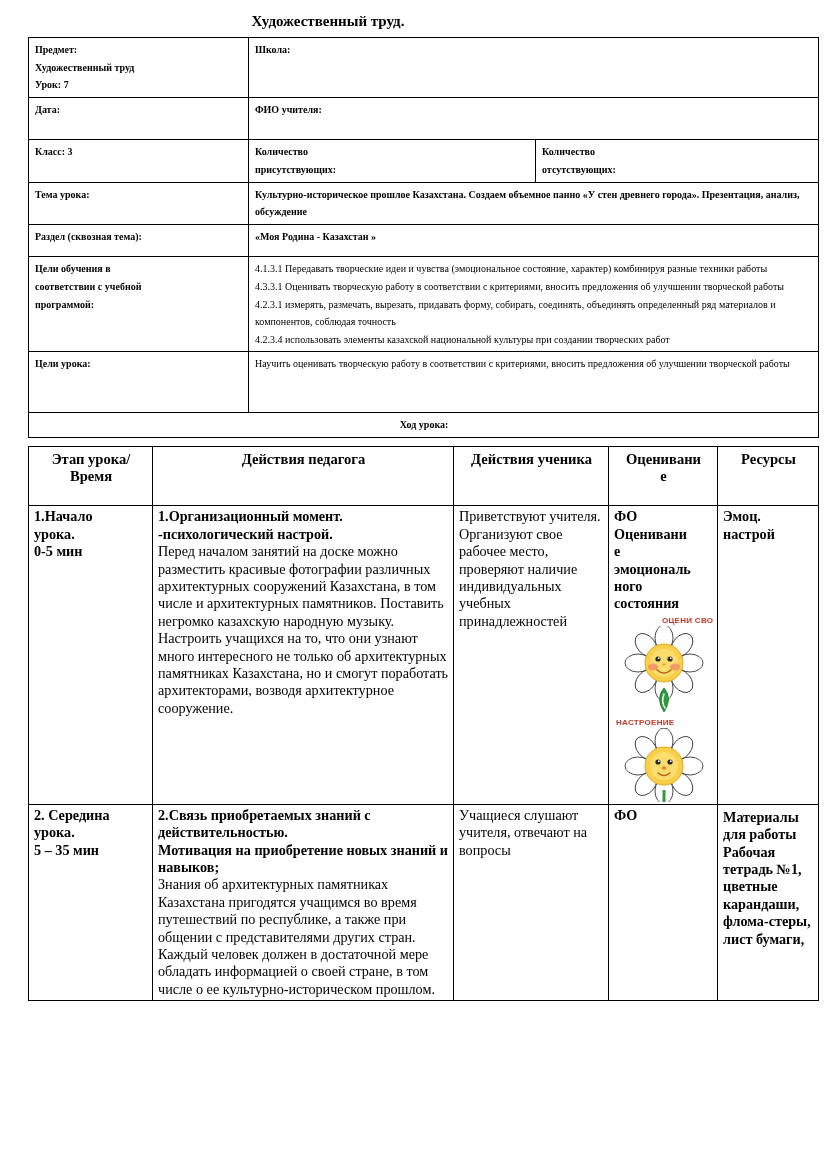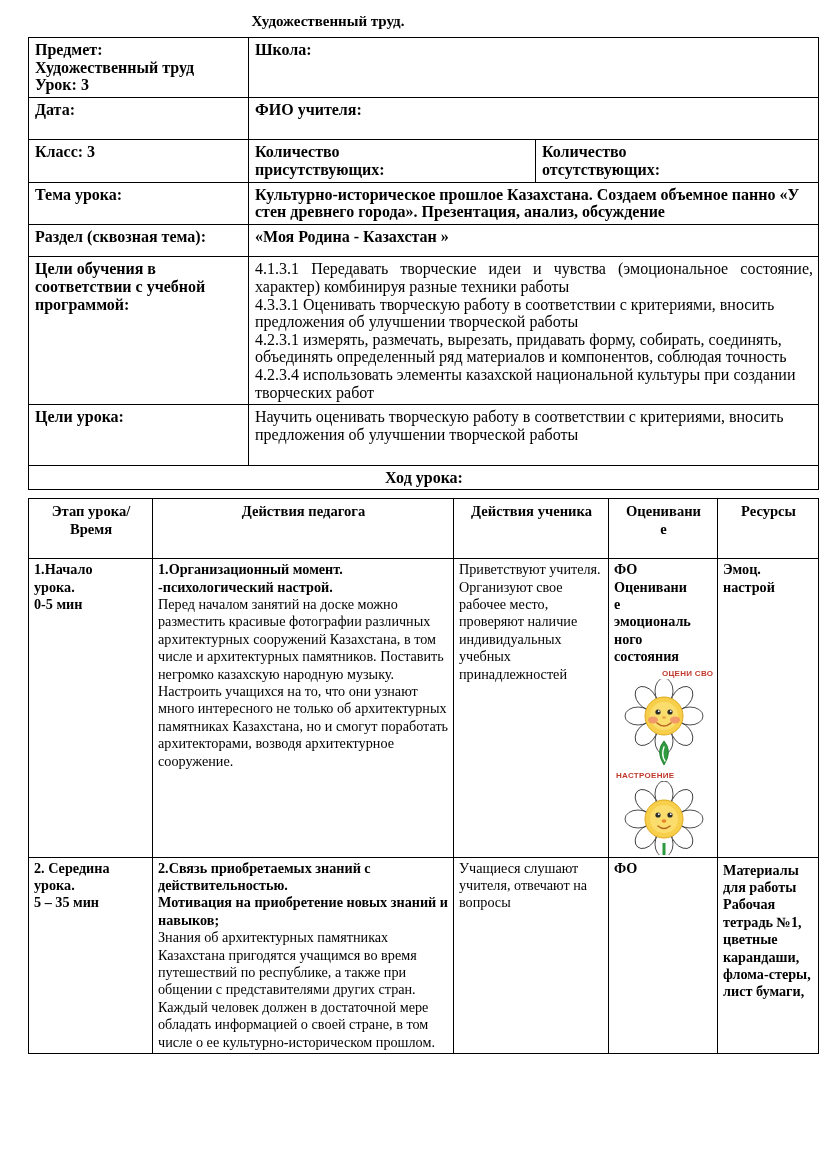--- a/index.html
+++ b/index.html
@@ -34,21 +34,21 @@
     border-collapse: collapse;
     width: 790px;
     margin-left: 28px;
     margin-top: 6px;
     table-layout: fixed;
   }
   table.main td {
     border: 1.3px solid #000;
     vertical-align: top;
     padding: 3px 5px 3px 6px;
-    font-size: 16px;
+    font-size: 10px;
     line-height: 17.6px;
   }
   .b { font-weight: bold; }
   .lesson-flow {
     text-align: center;
     font-weight: bold;
     font-size: 15px;
     padding-top: 6px;
     padding-bottom: 18px;
     margin-top: 32px;
@@ -117,21 +117,21 @@
     <colgroup>
       <col style="width:220px">
       <col style="width:287px">
       <col style="width:283px">
     </colgroup>
     <tbody>
       <tr>
         <td class="b">
           <div>Предмет:</div>
           <div>Художественный труд</div>
-          <div>Урок: 3</div>
+          <div>Урок: 7</div>
         </td>
         <td class="b" colspan="2">
           <div>Школа:</div>
           <div style="height:34px"></div>
         </td>
       </tr>
       <tr>
         <td class="b">
           <div>Дата:</div>
           <div style="height:18px"></div>

